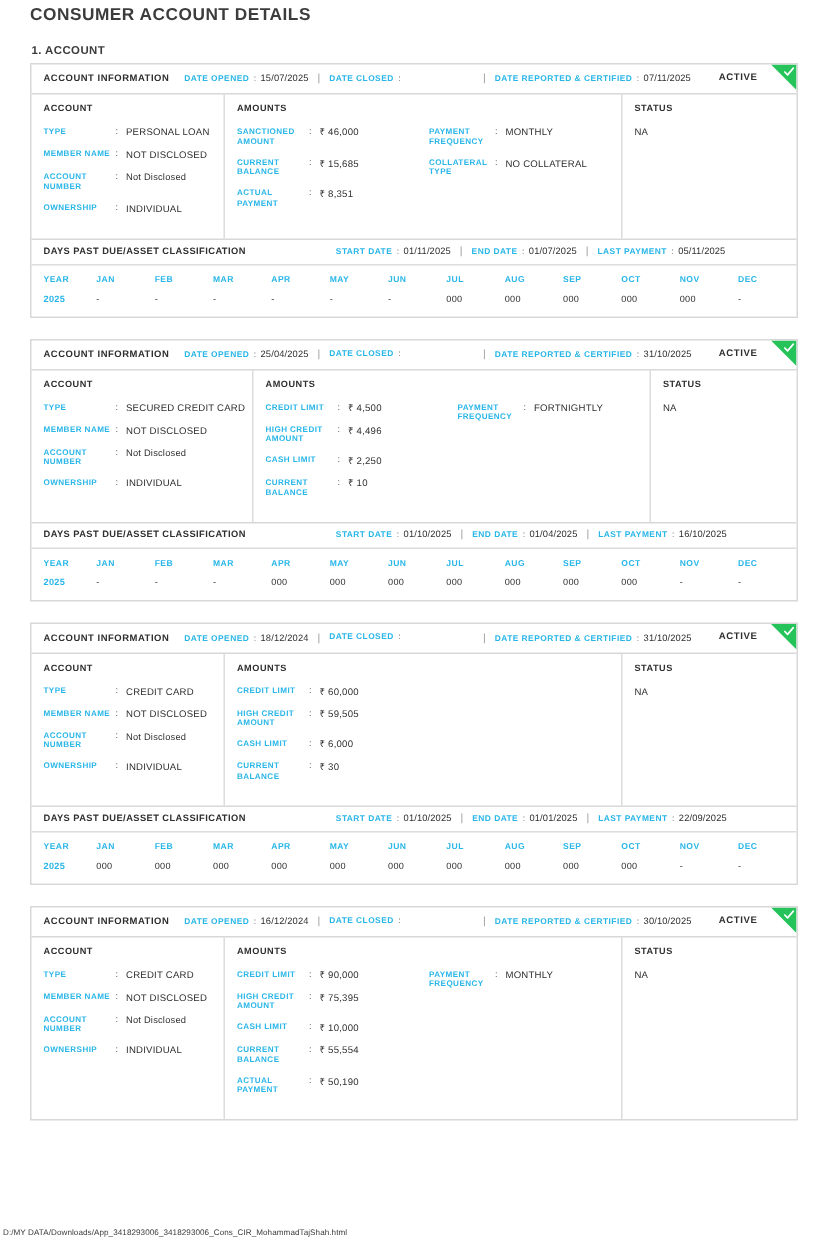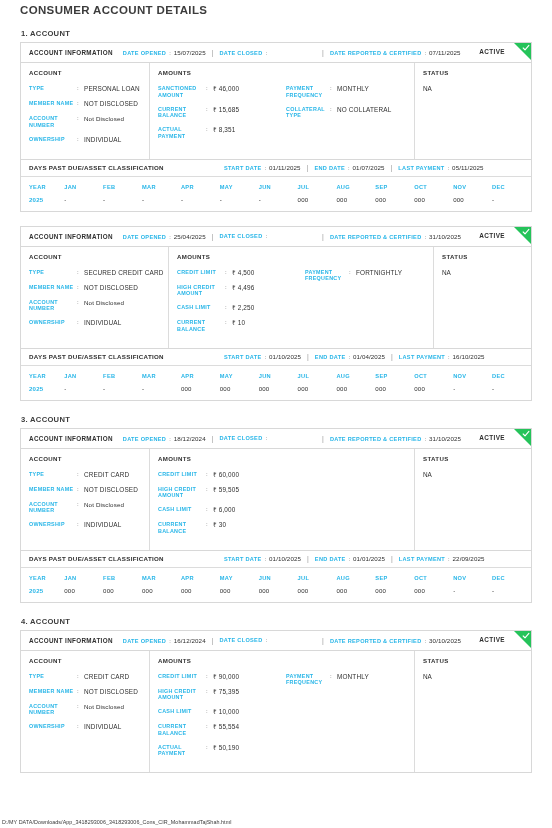--- a/index.html
+++ b/index.html
@@ -528,21 +528,20 @@
                 <td class="c-mon">000</td>
                 <td class="c-mon">000</td>
                 <td class="c-mon">000</td>
                 <td class="c-mon">-</td>
                 <td class="c-mon">-</td>
               </tr>
             </tbody>
           </table>
         </div>
       </div>
-      <div class="acct-heading">3. ACCOUNT</div>
       <div class="card">
         <div class="card-head">
           <span class="head-title">ACCOUNT INFORMATION</span>
           <div class="head-field f-opened">
             <span class="head-lbl">DATE OPENED</span>
             <span class="head-sep">:</span>
             <span class="head-val">18/12/2024</span>
           </div>
           <span class="pipe">|</span>
           <div class="head-field f-closed">
@@ -673,21 +672,20 @@
                 <td class="c-mon">000</td>
                 <td class="c-mon">000</td>
                 <td class="c-mon">000</td>
                 <td class="c-mon">-</td>
                 <td class="c-mon">-</td>
               </tr>
             </tbody>
           </table>
         </div>
       </div>
-      <div class="acct-heading">4. ACCOUNT</div>
       <div class="card">
         <div class="card-head">
           <span class="head-title">ACCOUNT INFORMATION</span>
           <div class="head-field f-opened">
             <span class="head-lbl">DATE OPENED</span>
             <span class="head-sep">:</span>
             <span class="head-val">16/12/2024</span>
           </div>
           <span class="pipe">|</span>
           <div class="head-field f-closed">

